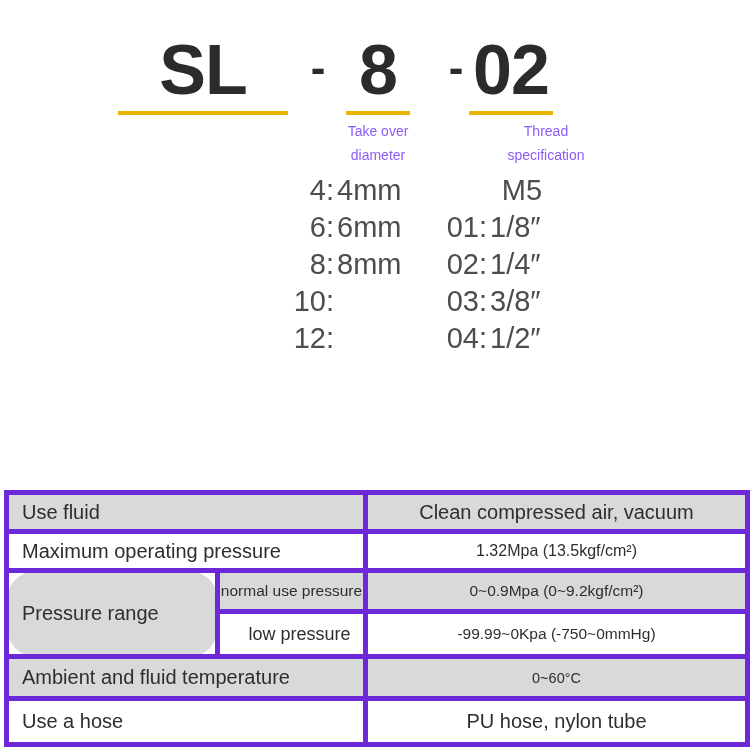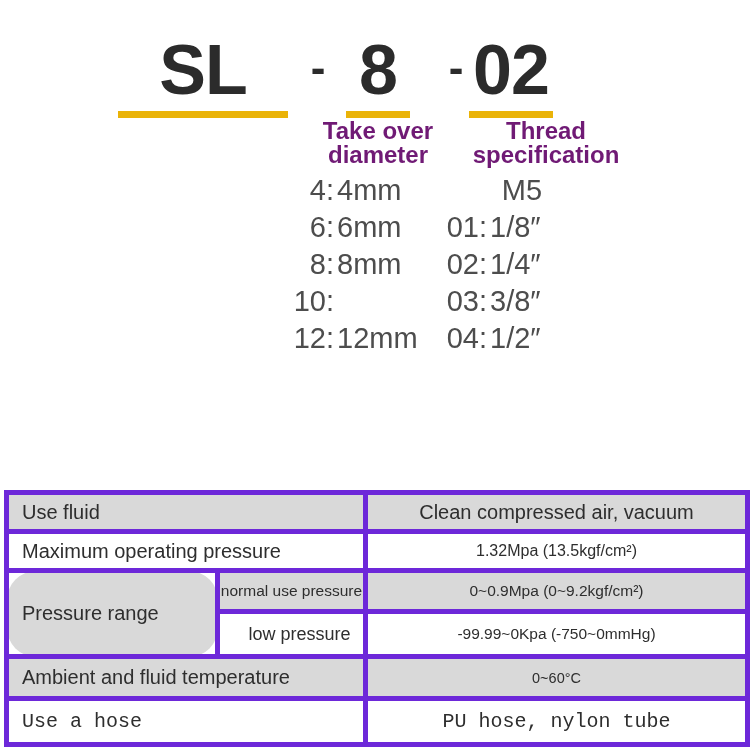--- a/index.html
+++ b/index.html
@@ -21,45 +21,44 @@
     position: absolute;
     top: 29px;
     height: 82px;
     line-height: 82px;
     text-align: center;
     font-size: 70px;
     font-weight: 700;
     color: #2b2b2b;
     letter-spacing: -1px;
   }
-  .underlined { border-bottom: 7px solid #eab308; }
+  .underlined { border-bottom: 4px solid #eab308; }
   .code-sl  { left: 118px; width: 170px; }
   .code-8   { left: 346px; width: 64px;  }
   .code-02  { left: 469px; width: 84px;  }
   .dash {
     position: absolute;
     top: 29px;
     height: 82px;
     line-height: 78px;
     text-align: center;
     font-size: 44px;
     font-weight: 700;
     color: #2b2b2b;
   }
   .dash-1 { left: 300px; width: 36px; }
   .dash-2 { left: 438px; width: 36px; }
 
   .part-label {
     position: absolute;
     top: 119px;
     text-align: center;
-    font-size: 24px;
+    font-size: 14px;
     line-height: 24px;
-    color: #701a75;
-    font-weight: bold;
+    color: #8b5cf6;
   }
   .label-size   { left: 298px; width: 160px; }
   .label-thread { left: 458px; width: 176px; }
 
   
   .options {
     position: absolute;
     top: 172px;
     color: #4d4d4d;
     font-size: 29px;
@@ -119,21 +118,21 @@
   td.sublabel.lg { font-size: 18px; padding-left: 16px; }
   td.value { text-align: center; }
   .v-lg { font-size: 20px; }
   .v-md { font-size: 16px; }
   .v-sm { font-size: 15.5px; }
   .v-xs { font-size: 14.5px; }
   tr.h34 td { height: 34px; }
   tr.h36 td { height: 36px; }
   tr.h37 td { height: 37px; }
   tr.h40 td { height: 40px; }
-  tr.h41 td { height: 41px; font-family: Liberation Mono, monospace; }
+  tr.h41 td { height: 41px; }
 </style>
 </head>
 <body>
 
 <div class="page">
 
   <div class="code-part code-sl underlined">SL</div>
   <div class="dash dash-1">-</div>
   <div class="code-part code-8 underlined">8</div>
   <div class="dash dash-2">-</div>
@@ -159,21 +158,20 @@
     </div>
     <div class="opt-row">
       <span class="opt-code">8:</span>
       <span class="opt-val">8mm</span>
     </div>
     <div class="opt-row">
       <span class="opt-code">10:</span>
     </div>
     <div class="opt-row">
       <span class="opt-code">12:</span>
-      <span class="opt-val">12mm</span>
     </div>
   </div>
 
   <div class="options options-right">
     <div class="opt-base">M5</div>
     <div class="opt-row">
       <span class="opt-code">01:</span>
       <span class="opt-val">1/8″</span>
     </div>
     <div class="opt-row">

